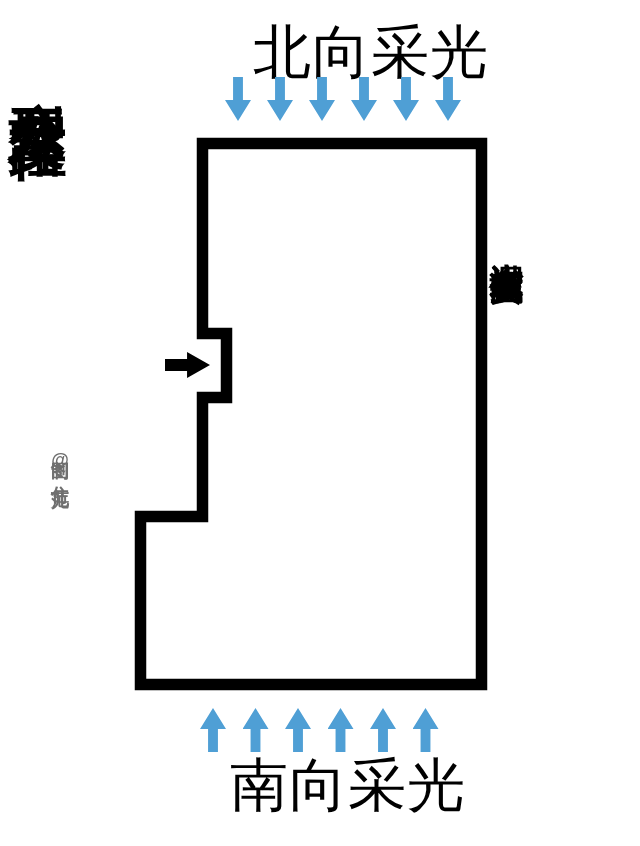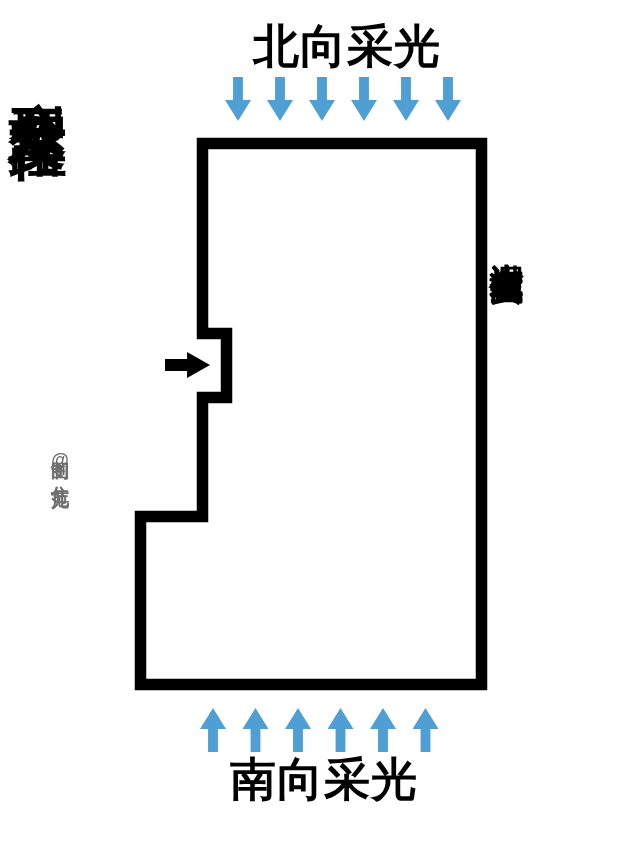--- a/index.html
+++ b/index.html
@@ -42,22 +42,22 @@
     font-weight: 700;
     letter-spacing: 2px;
     line-height: 1;
     color: var(--credit-gray, #6f6f6f);
     white-space: nowrap;
   }
 
   
   .h-label {
     position: absolute;
-    font-size: 46px;
-    font-weight: 700;
+    font-size: 58px;
+    font-weight: 400;
     letter-spacing: 1px;
     line-height: 1;
     color: var(--wall-black, #000);
     white-space: nowrap;
   }
   .north-label { left: 253px; top: 23px; }
   .south-label { left: 230px; top: 756px; }
 
   
   .right-note {

